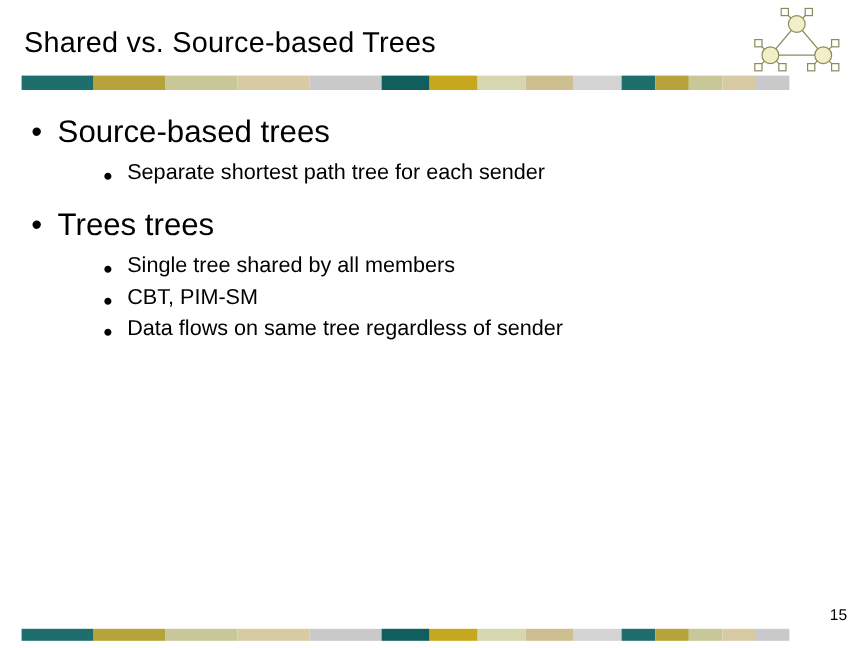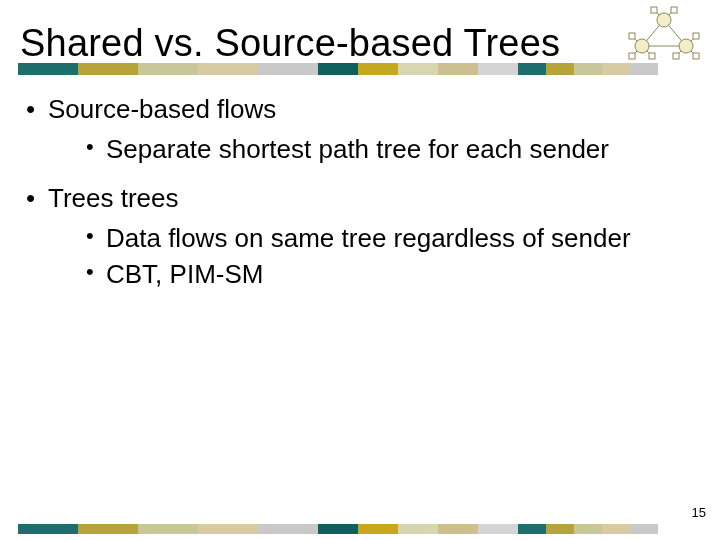--- a/index.html
+++ b/index.html
@@ -16,21 +16,21 @@
   .slide {
     position: relative;
     width: 720px;
     height: 540px;
     box-sizing: border-box;
   }
   .title {
     position: absolute;
     left: 20px;
     top: 22px;
-    font-size: 38px;
+    font-size: 24px;
     font-weight: 400;
     letter-spacing: 0.2px;
   }
   
   .stripe {
     position: absolute;
     left: 18px;
     height: 12px;
     display: flex;
   }
@@ -77,21 +77,21 @@
     font-size: 26px;
   }
   ul.level2 {
     list-style: none;
     margin: 6px 0 14px 0;
     padding: 0 0 0 38px;
   }
   ul.level2 > li {
     position: relative;
     padding-left: 20px;
-    font-size: 26px;
+    font-size: 18px;
     margin-bottom: 2px;
   }
   ul.level2 > li::before {
     content: "•";
     position: absolute;
     left: 0;
     top: 0;
     font-size: 22px;
   }
   .pagenum {
@@ -162,30 +162,31 @@
       <circle cx="68" cy="40" r="7"></circle>
       <rect x="75" y="27" width="6" height="6" fill="#fff"></rect>
       <rect x="75" y="47" width="6" height="6" fill="#fff"></rect>
       <rect x="55" y="47" width="6" height="6" fill="#fff"></rect>
     </g>
   </svg>
 
   <div class="content">
     <ul class="level1">
       <li>
-        <span>Source-based flows</span>
+        <span>Source-based trees</span>
         <ul class="level2">
           <li>Separate shortest path tree for each sender</li>
         </ul>
       </li>
       <li>
         <span>Trees trees</span>
         <ul class="level2">
+          <li>Single tree shared by all members</li>
+          <li>CBT, PIM-SM</li>
           <li>Data flows on same tree regardless of sender</li>
-          <li>CBT, PIM-SM</li>
         </ul>
       </li>
     </ul>
   </div>
 
   <div class="pagenum">15</div>
 
   <div class="stripe bottom">
     <span class="c-teal" style="width:60px"></span>
     <span class="c-olive" style="width:60px"></span>

